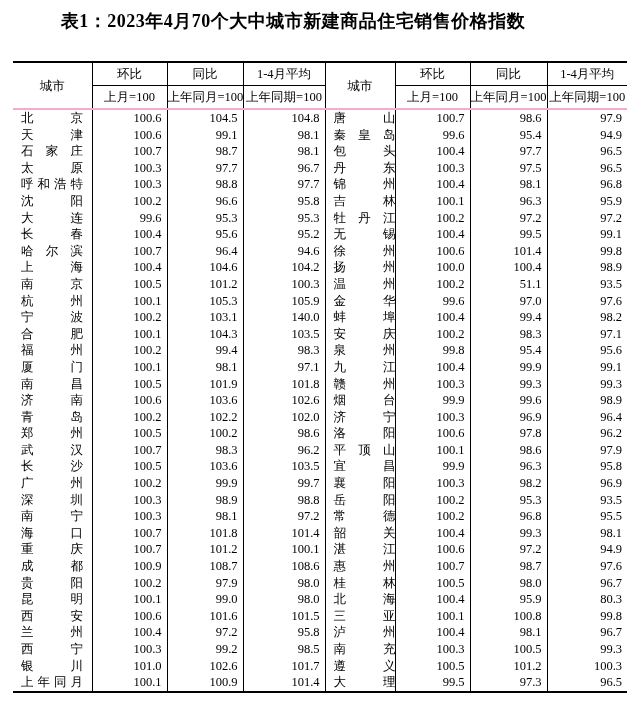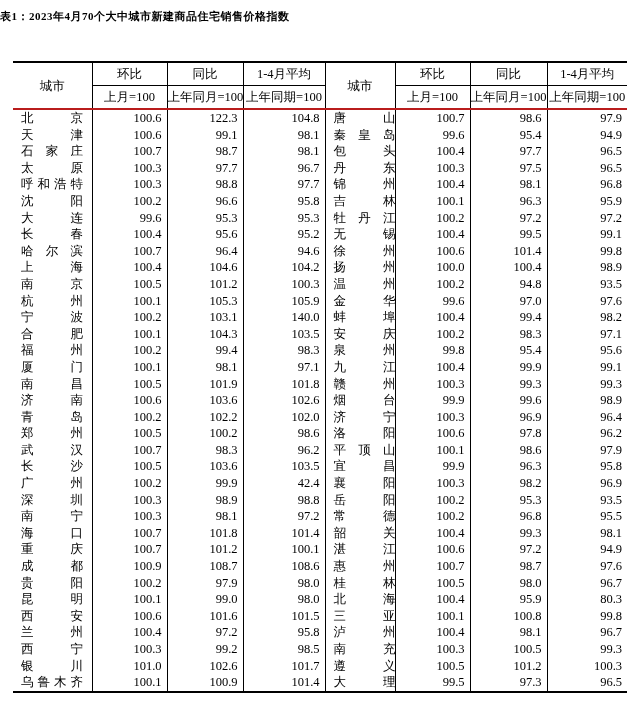--- a/index.html
+++ b/index.html
@@ -10,36 +10,37 @@
     background: #ffffff;
     color: #000;
     font-family: "Liberation Serif", "DejaVu Serif", serif;
     overflow: hidden;
   }
   .title {
     position: absolute;
     top: 9px;
     left: 0;
     width: 586px;
-    font-size: 11px;
+    text-align: center;
+    font-size: 18px;
     font-weight: bold;
     letter-spacing: 0.5px;
     white-space: nowrap;
   }
   table.idx {
     position: absolute;
     top: 61px;
     left: 13px;
     width: 614px;
     border-collapse: collapse;
     table-layout: fixed;
     border-top: 2px solid #000;
     border-bottom: 2px solid #000;
   }
-  thead { border-bottom: 2px solid #b91c1c; }
+  thead { border-bottom: 2px solid #f9a8d4; }
   th {
     font-weight: normal;
     font-size: 12.5px;
     text-align: center;
     padding: 0;
     height: 22px;
     line-height: 22px;
     white-space: nowrap;
     overflow: hidden;
   }
@@ -98,21 +99,21 @@
         <th class="bl">上年同月=100</th>
         <th class="bl">上年同期=100</th>
       </tr>
     </thead>
     <tbody>
         <tr>
           <td class="city">
             <span class="cname">北京</span>
           </td>
           <td class="val bl">100.6</td>
-          <td class="val bl">122.3</td>
+          <td class="val bl">104.5</td>
           <td class="val bl">104.8</td>
           <td class="city bl">
             <span class="cname">唐山</span>
           </td>
           <td class="val bl">100.7</td>
           <td class="val bl">98.6</td>
           <td class="val bl">97.9</td>
         </tr>
         <tr>
           <td class="city">
@@ -244,21 +245,21 @@
           <td class="city">
             <span class="cname">南京</span>
           </td>
           <td class="val bl">100.5</td>
           <td class="val bl">101.2</td>
           <td class="val bl">100.3</td>
           <td class="city bl">
             <span class="cname">温州</span>
           </td>
           <td class="val bl">100.2</td>
-          <td class="val bl">94.8</td>
+          <td class="val bl">51.1</td>
           <td class="val bl">93.5</td>
         </tr>
         <tr>
           <td class="city">
             <span class="cname">杭州</span>
           </td>
           <td class="val bl">100.1</td>
           <td class="val bl">105.3</td>
           <td class="val bl">105.9</td>
           <td class="city bl">
@@ -407,21 +408,21 @@
           <td class="val bl">99.9</td>
           <td class="val bl">96.3</td>
           <td class="val bl">95.8</td>
         </tr>
         <tr>
           <td class="city">
             <span class="cname">广州</span>
           </td>
           <td class="val bl">100.2</td>
           <td class="val bl">99.9</td>
-          <td class="val bl">42.4</td>
+          <td class="val bl">99.7</td>
           <td class="city bl">
             <span class="cname">襄阳</span>
           </td>
           <td class="val bl">100.3</td>
           <td class="val bl">98.2</td>
           <td class="val bl">96.9</td>
         </tr>
         <tr>
           <td class="city">
             <span class="cname">深圳</span>
@@ -571,21 +572,21 @@
           <td class="val bl">101.7</td>
           <td class="city bl">
             <span class="cname">遵义</span>
           </td>
           <td class="val bl">100.5</td>
           <td class="val bl">101.2</td>
           <td class="val bl">100.3</td>
         </tr>
         <tr>
           <td class="city">
-            <span class="cname">乌鲁木齐</span>
+            <span class="cname">上年同月</span>
           </td>
           <td class="val bl">100.1</td>
           <td class="val bl">100.9</td>
           <td class="val bl">101.4</td>
           <td class="city bl">
             <span class="cname">大理</span>
           </td>
           <td class="val bl">99.5</td>
           <td class="val bl">97.3</td>
           <td class="val bl">96.5</td>

